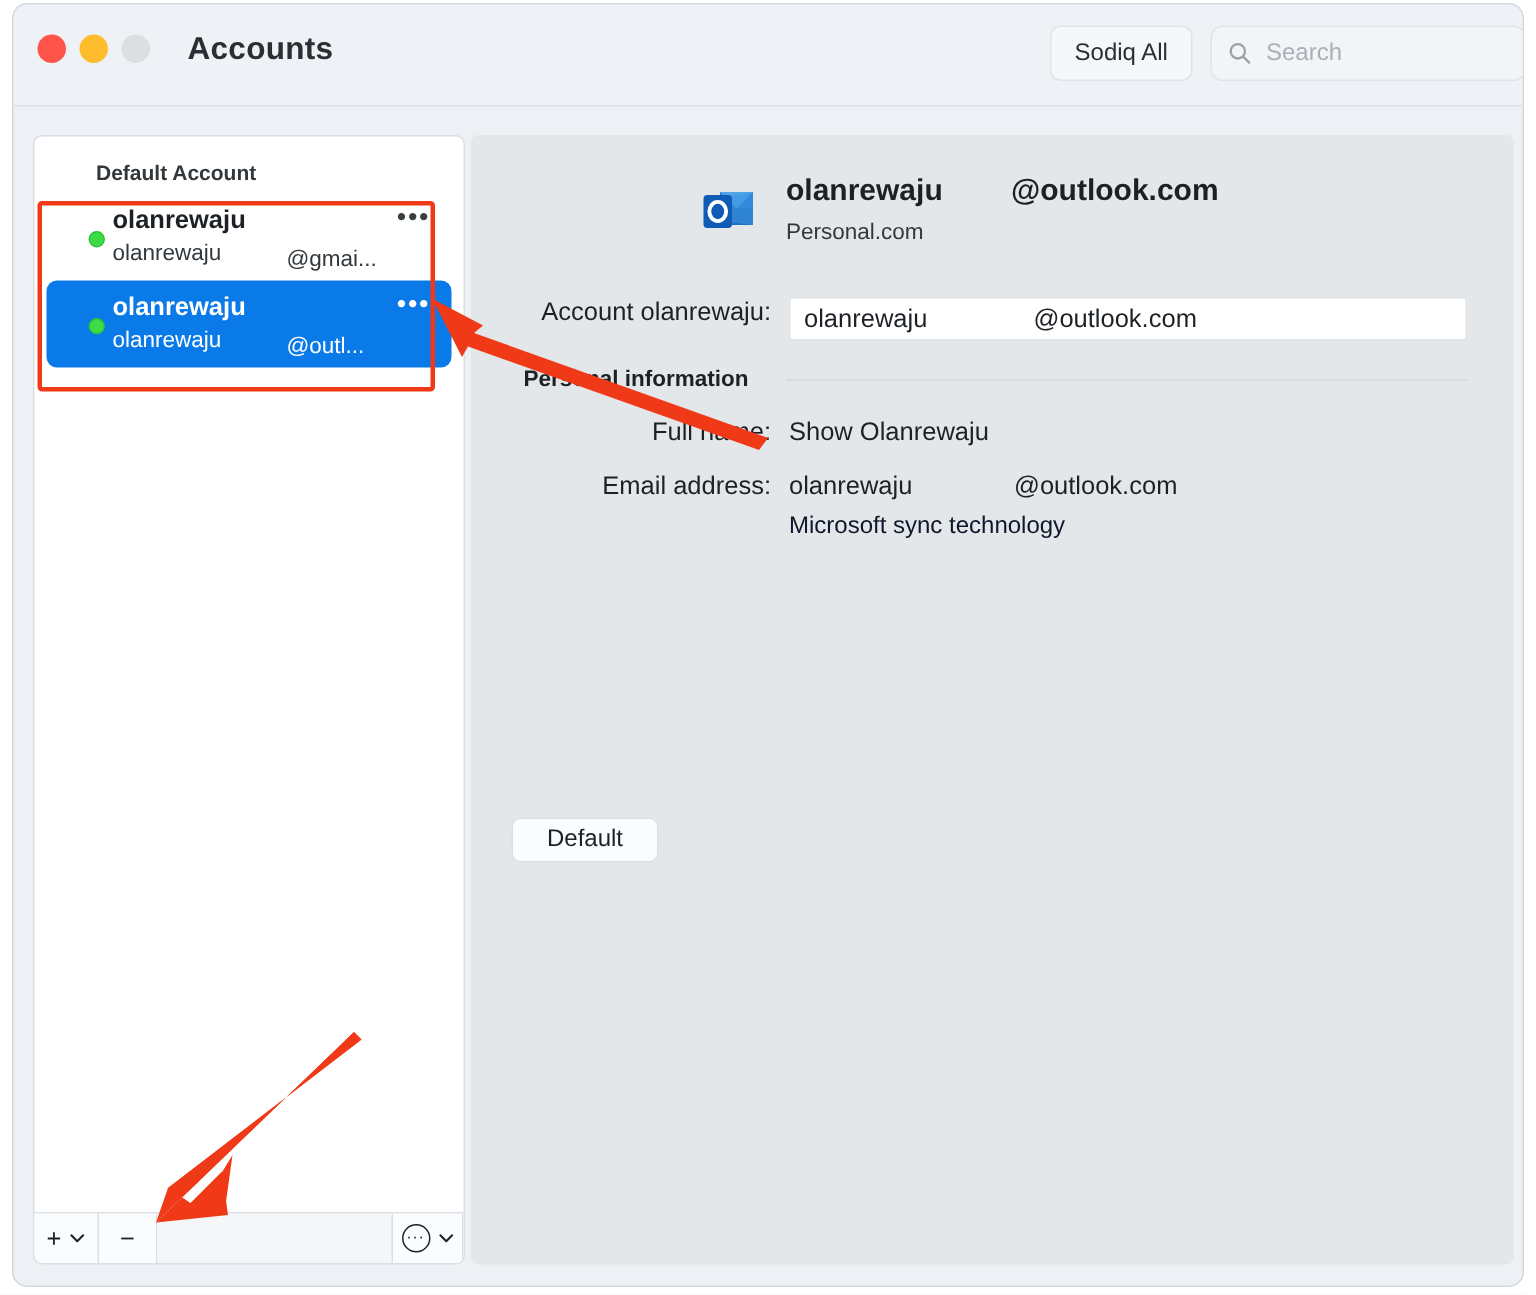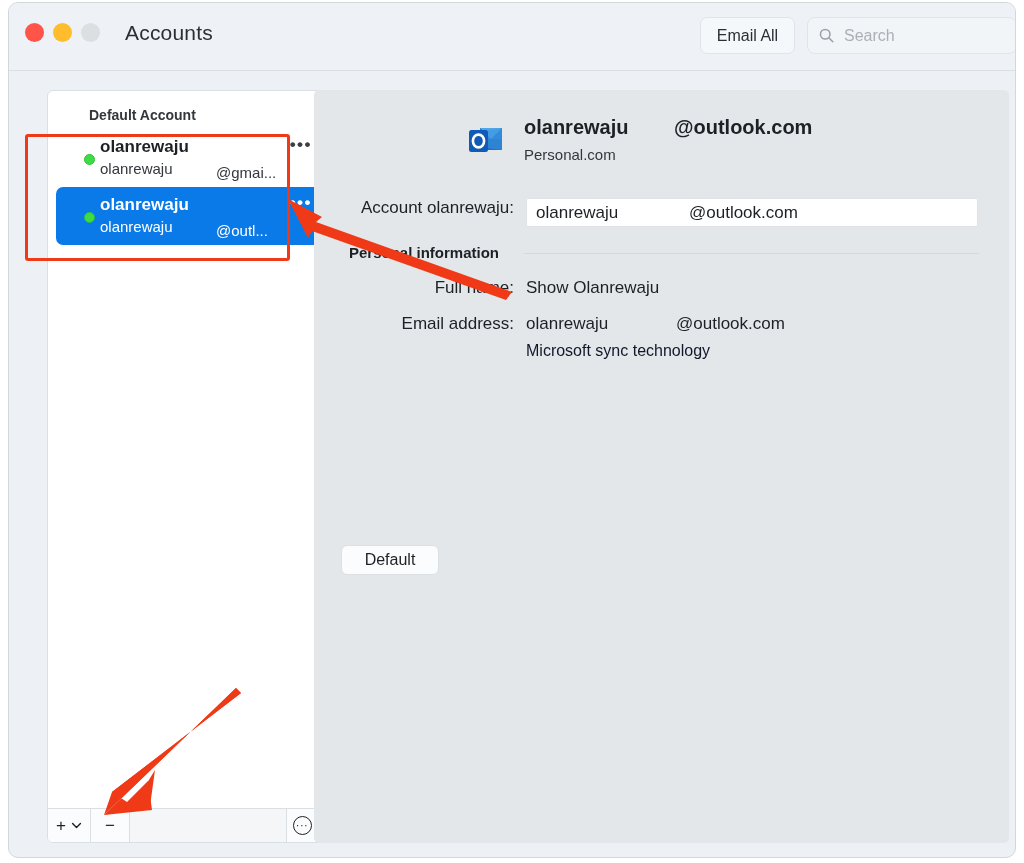--- a/index.html
+++ b/index.html
@@ -25,21 +25,21 @@
     background: #eef2f6;
     border-bottom: 1px solid #dadfe4;
   }
   .lights { position: absolute; left: 16px; top: 20px; display: flex; gap: 9px; }
   .light { width: 19px; height: 19px; border-radius: 50%; }
   .light.red    { background: #ff544a; }
   .light.yellow { background: #ffbd2e; }
   .light.grey   { background: #dcdfe2; }
   .win-title {
     position: absolute; left: 116px; top: 18px;
-    font-size: 21px; font-weight: normal; color: #2b2f33;
+    font-size: 21px; font-weight: bold; color: #2b2f33;
     letter-spacing: .2px;
   }
   .show-all {
     position: absolute; left: 691px; top: 14px;
     width: 95px; height: 37px;
     background: #f5f8fa;
     border: 1px solid #dfe4e9;
     border-radius: 7px;
     font-size: 16px; color: #2b2f33;
     display: flex; align-items: center; justify-content: center;
@@ -61,21 +61,20 @@
   .search-input::placeholder { color: #a9b0b7; }
 
   
   .sidebar {
     position: absolute; left: 13px; top: 87px;
     width: 288px; height: 753px;
     background: #ffffff;
     border: 1px solid #dadfe4;
     border-radius: 6px;
     overflow: hidden;
-    margin-left: 25px;
   }
   .sb-header {
     position: absolute; left: 41px; top: 16px;
     font-size: 14px; font-weight: bold; color: #33383d;
   }
   .acct-list { position: absolute; left: 0; top: 38px; width: 100%; }
   .acct {
     position: relative; height: 58px; margin: 0 8px;
     border-radius: 7px;
     padding: 5px 12px 0 44px;
@@ -227,21 +226,21 @@
 
     <div class="titlebar">
       <div class="lights">
         <div class="light red"></div>
         <div class="light yellow"></div>
         <div class="light grey"></div>
       </div>
       <div class="win-title">Accounts</div>
 
       <div class="show-all">
-        <span>Email All</span>
+        <span>Sodiq All</span>
       </div>
 
       <div class="search-wrap">
         <svg class="search-icon" viewBox="0 0 20 20">
           <circle cx="8.5" cy="8.5" r="5.6" fill="none" stroke="#9aa1a8" stroke-width="1.8"></circle>
           <line x1="12.7" y1="12.7" x2="17.4" y2="17.4" stroke="#9aa1a8" stroke-width="1.8" stroke-linecap="round"></line>
         </svg>
         <input class="search-input" type="text" placeholder="Search" style="">
       </div>
     </div>

